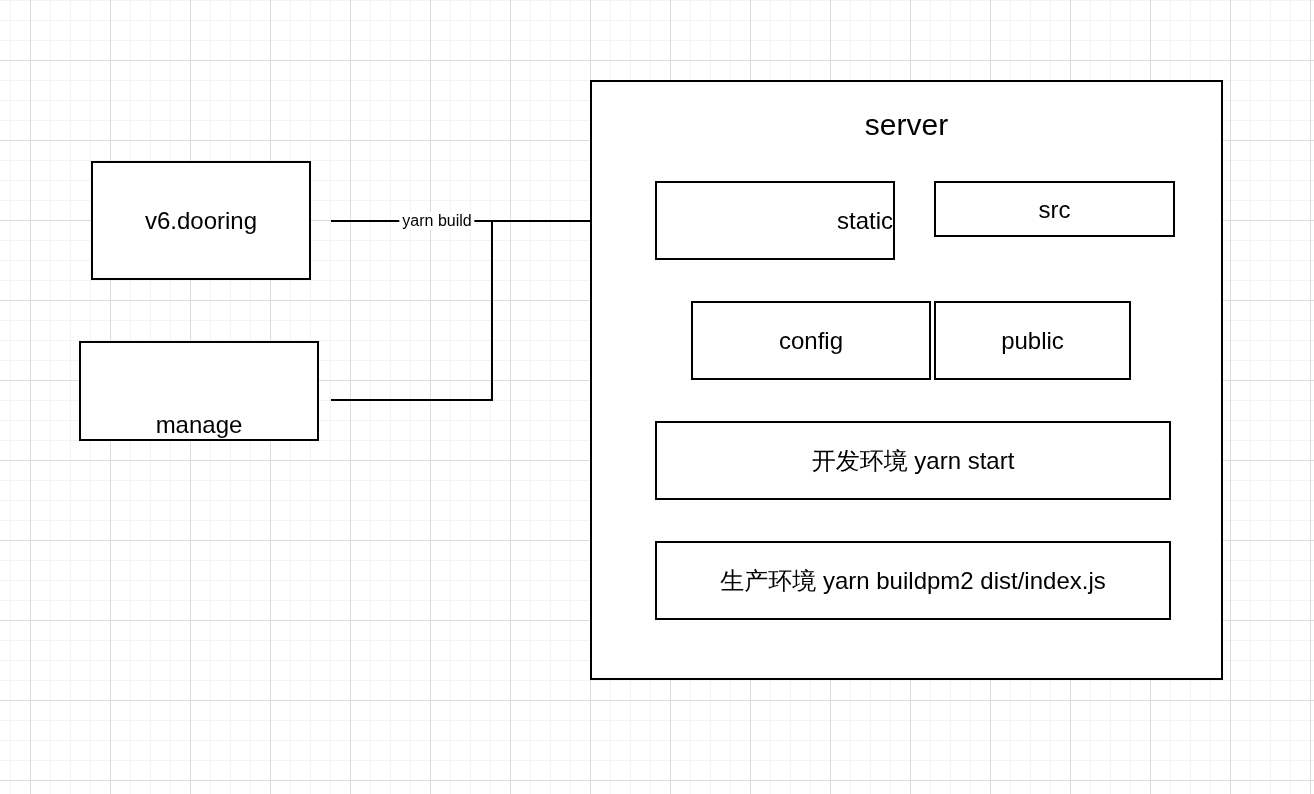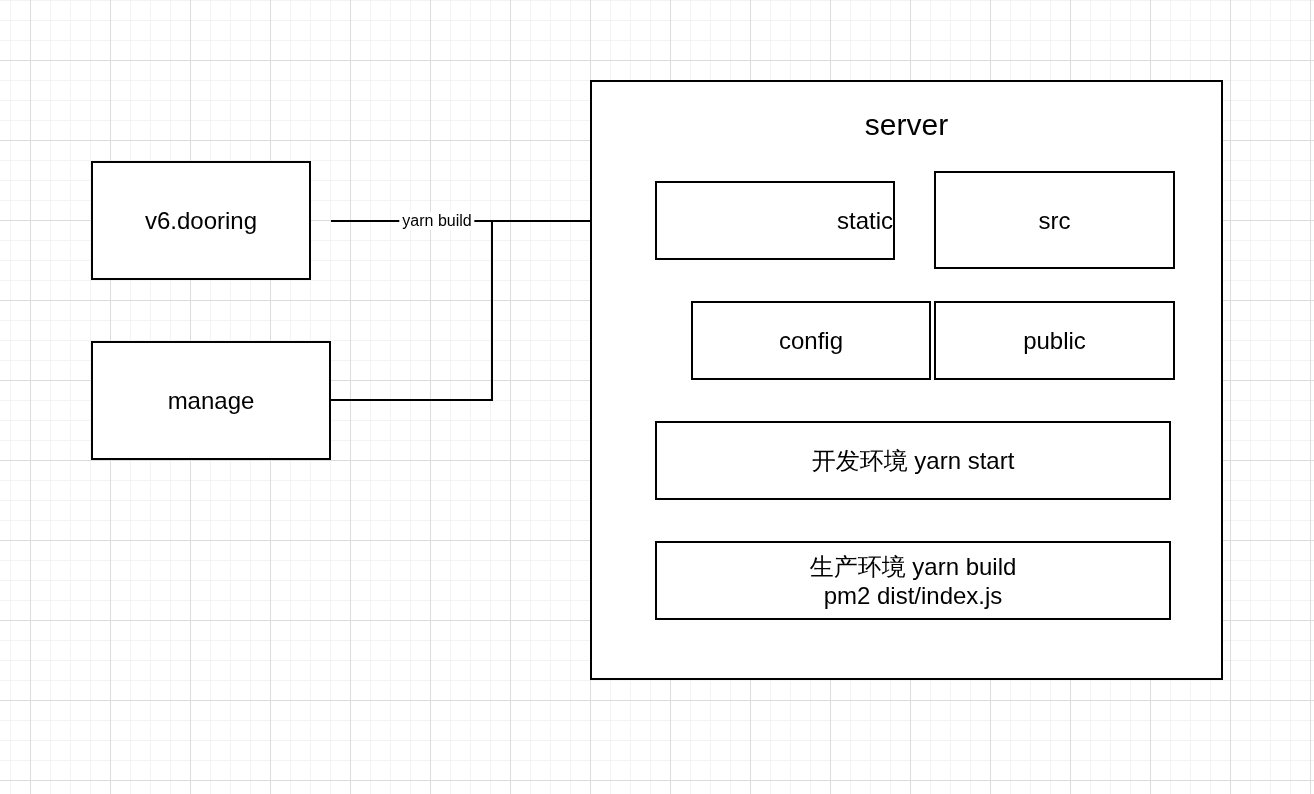--- a/index.html
+++ b/index.html
@@ -36,37 +36,37 @@
     display: flex;
     align-items: center;
     justify-content: center;
     text-align: center;
     font-size: 24px;
     color: var(--text);
     line-height: 29px;
   }
 
   .node-v6dooring { left: 91px;  top: 161px; width: 220px; height: 119px; }
-  .node-manage    { left: 91px;  top: 341px; width: 240px; height: 119px; }
+  .node-manage    { left: 79px;  top: 341px; width: 240px; height: 100px; align-items: flex-end; }
 
   .node-server    { left: 590px; top: 80px;  width: 633px; height: 600px; display: block; }
   .server-title {
     position: absolute;
     left: 0; right: 0; top: 28px;
     text-align: center;
     font-size: 30px;
     color: var(--text);
   }
   
   .node-static  { left: 63px;  top: 99px;  width: 240px; height: 79px; justify-content: flex-end; }
-  .node-src     { left: 342px; top: 89px;  width: 241px; height: 98px; text-align: right; }
+  .node-src     { left: 342px; top: 99px;  width: 241px; height: 56px; text-align: right; }
   .node-config  { left: 63px;  top: 219px; width: 240px; height: 79px; margin-left: 36px; }
-  .node-public  { left: 342px; top: 219px; width: 241px; height: 79px; }
+  .node-public  { left: 342px; top: 219px; width: 197px; height: 79px; }
   .node-dev     { left: 63px;  top: 339px; width: 516px; height: 79px; }
-  .node-prod    { left: 63px;  top: 459px; width: 516px; height: 79px; flex-direction: column; }
+  .node-prod    { left: 63px;  top: 459px; width: 516px; height: 79px; flex-direction: row; }
 
   svg.connectors {
     position: absolute;
     left: 0; top: 0;
     width: 1314px;
     height: 794px;
     overflow: visible;
   }
   svg.connectors .wire {
     stroke: var(--stroke);

